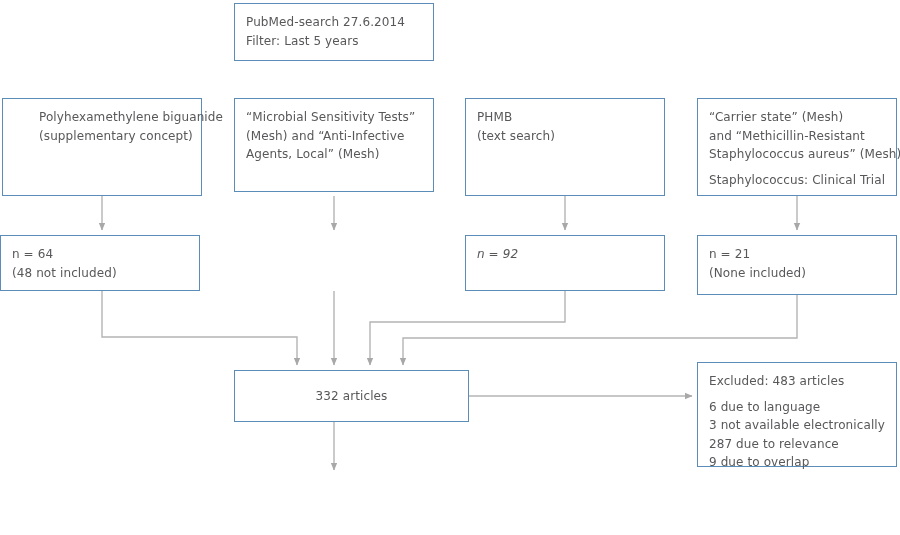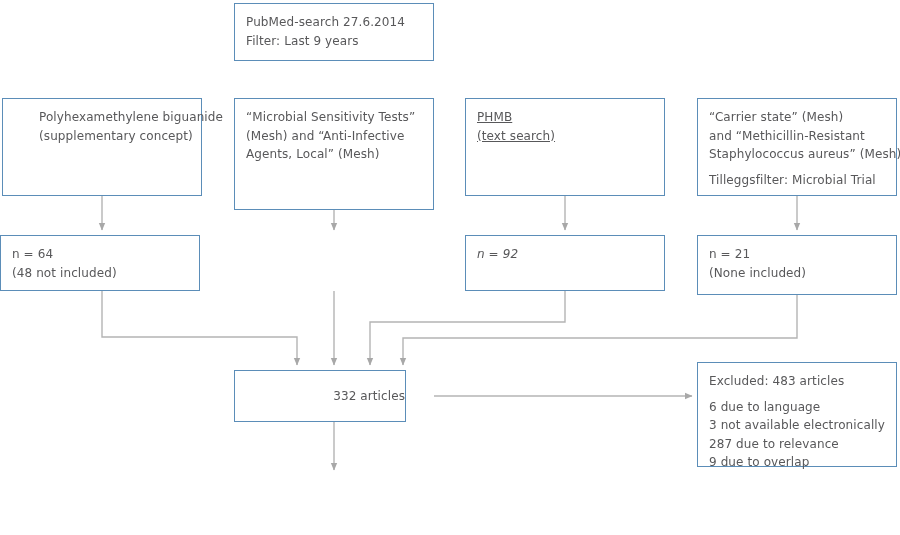--- a/index.html
+++ b/index.html
@@ -49,28 +49,28 @@
     display: block;
     white-space: nowrap;
   }
   .node .line.gap {
     margin-top: 7px;
   }
 
   
   #node-pubmed      { left: 234px; top: 3px;   width: 200px; height: 58px; }
   #node-q1          { left: 2px;   top: 98px;  width: 200px; height: 98px; padding-left: 36px; }
-  #node-q2          { left: 234px; top: 98px;  width: 200px; height: 112px; }
-  #node-q3          { left: 465px; top: 98px;  width: 200px; height: 98px; text-decoration: underline; }
+  #node-q2          { left: 234px; top: 98px;  width: 200px; height: 94px; }
+  #node-q3          { left: 465px; top: 98px;  width: 200px; height: 98px; }
   #node-q4          { left: 697px; top: 98px;  width: 200px; height: 98px; }
   #node-r1          { left: 0;   top: 235px; width: 200px; height: 56px; }
   #node-r2          { left: 234px; top: 235px; width: 200px; height: 56px; }
   #node-r3          { left: 465px; top: 235px; width: 200px; height: 56px; font-style: italic; }
   #node-r4          { left: 697px; top: 235px; width: 200px; height: 60px; }
-  #node-total       { left: 234px; top: 370px; width: 172px; height: 52px; justify-content: flex-end; }
+  #node-total       { left: 234px; top: 370px; width: 235px; height: 52px; }
   #node-excluded    { left: 697px; top: 362px; width: 200px; height: 105px; }
   #node-included    { left: 234px; top: 475px; width: 200px; height: 52px; }
 </style>
 </head>
 <body>
 
 <div id="flowchart">
 
   <svg class="connectors" viewBox="0 0 900 535">
     <defs>
@@ -94,21 +94,21 @@
       <path d="M797,291 L797,338 L403,338 L403,365" marker-end="url(#arrowhead)"></path>
 
       <line x1="434" y1="396" x2="692" y2="396" marker-end="url(#arrowhead)"></line>
 
       <line x1="334" y1="422" x2="334" y2="470" marker-end="url(#arrowhead)"></line>
     </g>
   </svg>
 
   <div class="node" id="node-pubmed">
     <span class="line">PubMed-search 27.6.2014</span>
-    <span class="line">Filter: Last 9 years</span>
+    <span class="line">Filter: Last 5 years</span>
   </div>
 
   <div class="node" id="node-q1">
     <span class="line">Polyhexamethylene biguanide</span>
     <span class="line">(supplementary concept)</span>
   </div>
 
   <div class="node" id="node-q2">
     <span class="line">“Microbial Sensitivity Tests”</span>
     <span class="line">(Mesh) and “Anti-Infective</span>
@@ -117,21 +117,21 @@
 
   <div class="node" id="node-q3">
     <span class="line">PHMB</span>
     <span class="line">(text search)</span>
   </div>
 
   <div class="node" id="node-q4">
     <span class="line">“Carrier state” (Mesh)</span>
     <span class="line">and “Methicillin-Resistant</span>
     <span class="line">Staphylococcus aureus” (Mesh)</span>
-    <span class="line gap">Tilleggsfilter: Microbial Trial</span>
+    <span class="line gap">Staphylococcus: Clinical Trial</span>
   </div>
 
   <div class="node" id="node-r1">
     <span class="line">n = 64</span>
     <span class="line">(48 not included)</span>
   </div>
 
 
   <div class="node" id="node-r3">
     <span class="line">n = 92</span>

